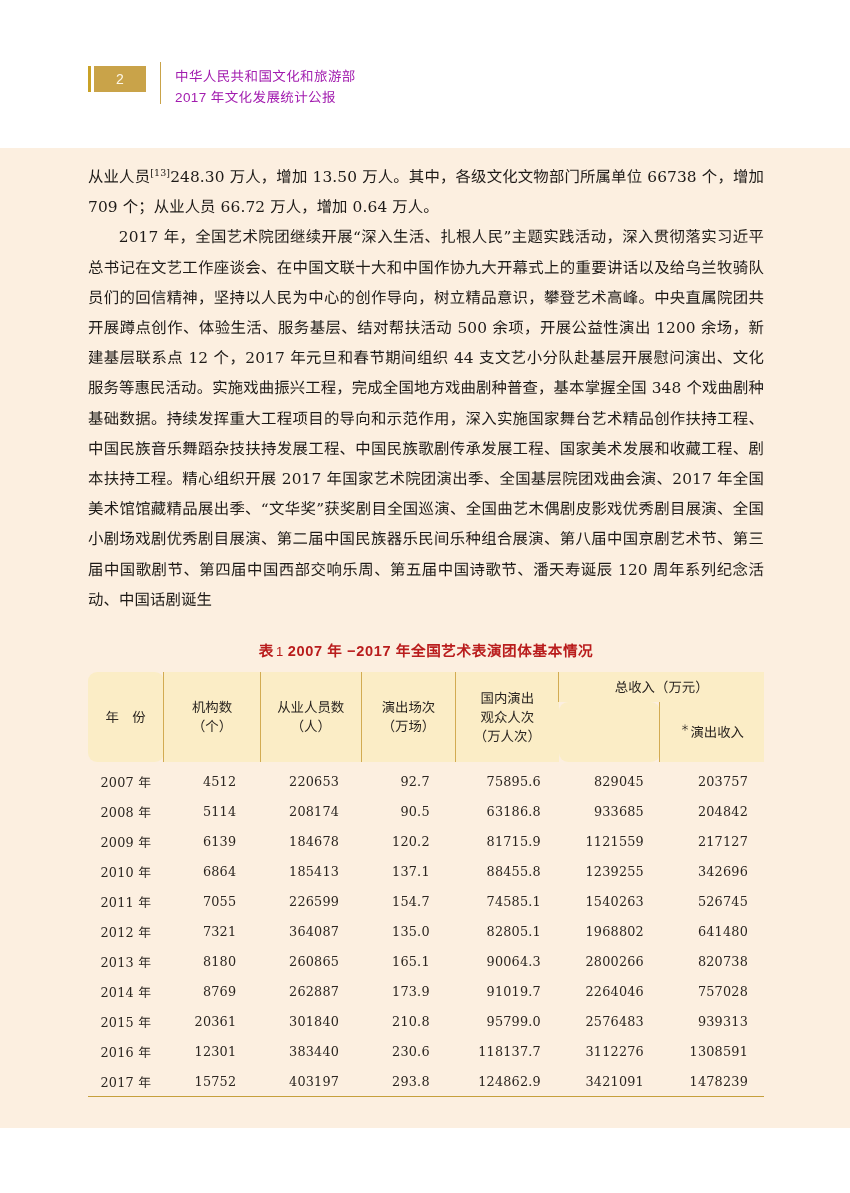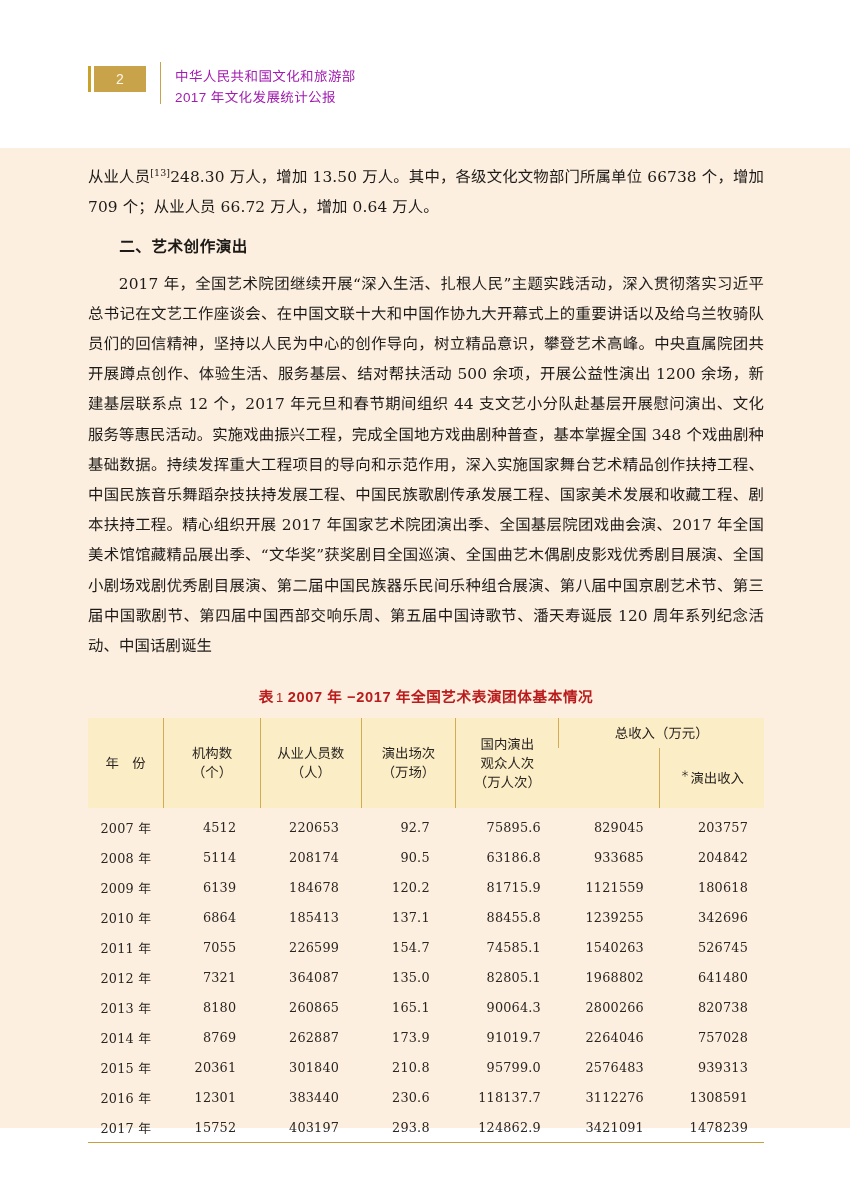--- a/index.html
+++ b/index.html
@@ -144,21 +144,21 @@
     padding: 0;
   }
   table.stats thead tr th {
     background: #fbedc6;
     font-weight: normal;
     font-size: 13.4px;
     line-height: 19px;
     border-left: 1px solid #d2ab52;
     height: 60px;
   }
-  table.stats thead tr th:first-child { border-left: none; }
+  table.stats thead tr th:first-child { border-left: none; border-radius: 9px; }
   .th-top { border-top: 1.6px solid #c6a03c; }
   .th-bot { border-bottom: 1.6px solid #c6a03c; }
 
   .cell-sub {
     background: #fbedc6;
     border-left: 1px solid #d2ab52;
     border-top: 1px solid #d2ab52;
     font-size: 13.4px;
     line-height: 19px;
     height: 28px;
@@ -206,21 +206,20 @@
       <div>2017 年文化发展统计公报</div>
     </div>
   </div>
 </div>
 
 <div class="page-body">
   <div class="content">
 
     <p class="para lead"><span>从业人员</span><sup class="fn">[13]</sup><span>248.30 万人，增加 13.50 万人。其中，各级文化文物部门所属单位 66738 个，增加 709 个；从业人员 66.72 万人，增加 0.64 万人。</span></p>
 
-    <h2 class="section">二、艺术创作演出</h2>
 
     <p class="para indent">2017 年，全国艺术院团继续开展“深入生活、扎根人民”主题实践活动，深入贯彻落实习近平总书记在文艺工作座谈会、在中国文联十大和中国作协九大开幕式上的重要讲话以及给乌兰牧骑队员们的回信精神，坚持以人民为中心的创作导向，树立精品意识，攀登艺术高峰。中央直属院团共开展蹲点创作、体验生活、服务基层、结对帮扶活动 500 余项，开展公益性演出 1200 余场，新建基层联系点 12 个，2017 年元旦和春节期间组织 44 支文艺小分队赴基层开展慰问演出、文化服务等惠民活动。实施戏曲振兴工程，完成全国地方戏曲剧种普查，基本掌握全国 348 个戏曲剧种基础数据。持续发挥重大工程项目的导向和示范作用，深入实施国家舞台艺术精品创作扶持工程、中国民族音乐舞蹈杂技扶持发展工程、中国民族歌剧传承发展工程、国家美术发展和收藏工程、剧本扶持工程。精心组织开展 2017 年国家艺术院团演出季、全国基层院团戏曲会演、2017 年全国美术馆馆藏精品展出季、“文华奖”获奖剧目全国巡演、全国曲艺木偶剧皮影戏优秀剧目展演、全国小剧场戏剧优秀剧目展演、第二届中国民族器乐民间乐种组合展演、第八届中国京剧艺术节、第三届中国歌剧节、第四届中国西部交响乐周、第五届中国诗歌节、潘天寿诞辰 120 周年系列纪念活动、中国话剧诞生</p>
 
     <div class="table-caption">
       <span>表</span><span class="cap-num">1</span><span>2007 年 −2017 年全国艺术表演团体基本情况</span>
     </div>
 
     <table class="stats">
       <thead>
         <tr>
@@ -268,21 +267,21 @@
           <td class="c-inc">933685</td>
           <td class="c-pinc">204842</td>
         </tr>
         <tr>
           <td class="c-year year-cell">2009 年</td>
           <td class="c-org">6139</td>
           <td class="c-staff">184678</td>
           <td class="c-perf">120.2</td>
           <td class="c-aud">81715.9</td>
           <td class="c-inc">1121559</td>
-          <td class="c-pinc">180618</td>
+          <td class="c-pinc">217127</td>
         </tr>
         <tr>
           <td class="c-year year-cell">2010 年</td>
           <td class="c-org">6864</td>
           <td class="c-staff">185413</td>
           <td class="c-perf">137.1</td>
           <td class="c-aud">88455.8</td>
           <td class="c-inc">1239255</td>
           <td class="c-pinc">342696</td>
         </tr>

